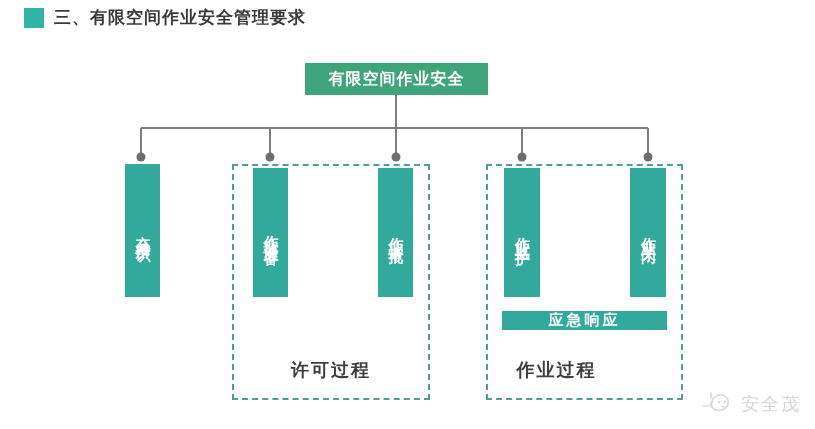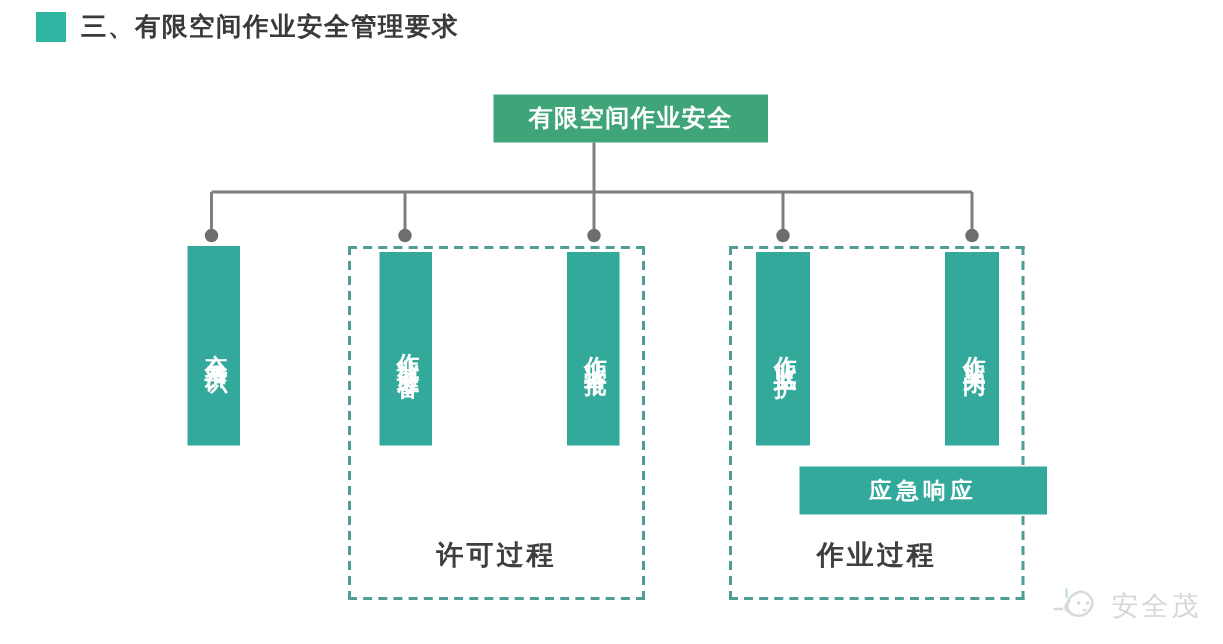--- a/index.html
+++ b/index.html
@@ -8,50 +8,50 @@
     font-family:"Liberation Sans","DejaVu Sans",sans-serif;
   }
   
   .title-row{position:absolute;left:24px;top:8px;display:flex;align-items:center;}
   .title-square{width:20px;height:20px;background:#2eb6a3;margin-right:10px;}
   .page-title{font-size:17px;font-weight:bold;color:#3a3a3a;letter-spacing:1px;line-height:20px;}
   
   .root-node{
     position:absolute;left:305px;top:63px;width:183px;height:32px;background:#3fa478;
     color:#ffffff;font-size:16px;font-weight:bold;display:flex;align-items:center;
-    justify-content:center;letter-spacing:1px;margin-left:24px;
+    justify-content:center;letter-spacing:1px;
   }
   
   .connector{position:absolute;left:0;top:0;width:815px;height:429px;pointer-events:none;}
   
   .group-box{position:absolute;border:2px dashed #4f9d96;box-sizing:border-box;background:transparent;}
   .group-box.left{left:232px;top:164px;width:198px;height:236px;}
   .group-box.right{left:486px;top:164px;width:197px;height:236px;}
   .group-label{
     position:absolute;top:358px;text-align:center;font-size:18px;font-weight:bold;
     color:#3f3f3f;letter-spacing:2px;
   }
   .group-label.left{left:232px;width:198px;}
-  .group-label.right{left:486px;width:197px;}
+  .group-label.right{left:458px;width:197px;}
   
   .vbar{
     position:absolute;background:#33a99c;color:#ffffff;font-size:15px;font-weight:bold;
     writing-mode:vertical-rl;text-orientation:upright;display:flex;align-items:center;
     justify-content:center;letter-spacing:4px;
   }
   .vbar.b1{left:125px;top:164px;width:35px;height:133px;}
   .vbar.b2{left:253px;top:168px;width:35px;height:129px;}
   .vbar.b3{left:378px;top:168px;width:35px;height:129px;}
   .vbar.b4{left:504px;top:168px;width:36px;height:129px;}
   .vbar.b5{left:630px;top:168px;width:36px;height:129px;}
   
   .emergency-bar{
-    position:absolute;left:502px;top:311px;width:165px;height:32px;background:#33a99c;
+    position:absolute;left:502px;top:311px;width:165px;height:19px;background:#33a99c;
     color:#ffffff;font-size:15px;font-weight:bold;display:flex;align-items:center;
-    justify-content:center;letter-spacing:3px;margin-left:31px;
+    justify-content:center;letter-spacing:3px;
   }
   
   .watermark{
     position:absolute;right:14px;bottom:10px;display:flex;align-items:center;gap:5px;
   }
   .watermark-text{font-size:18px;color:#d6d6d6;letter-spacing:2px;font-weight:normal;}
 </style>
 </head>
 <body>
 

